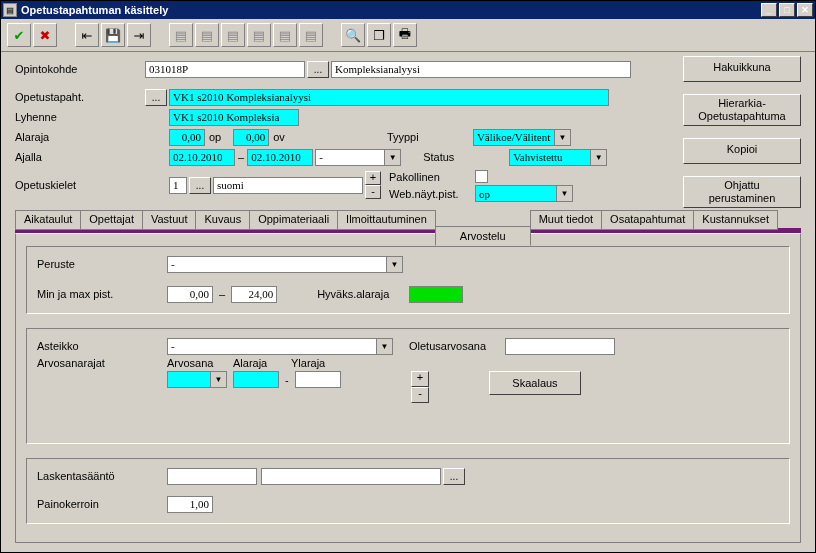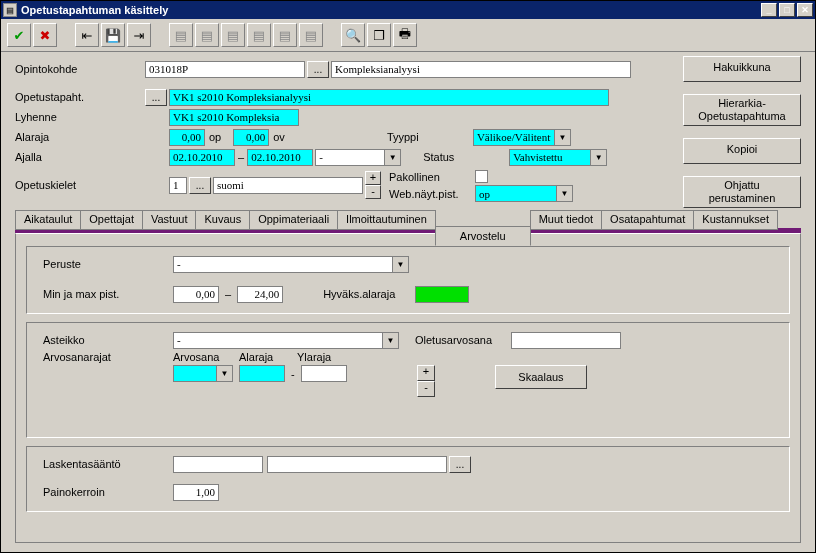--- a/index.html
+++ b/index.html
@@ -105,22 +105,22 @@
   .tab.inactive { border-bottom:1px solid #808080; top:2px; padding:2px 8px;}
   .panel {
     border:1px solid #808080;
     border-top:1px solid #fff;
     padding:12px 10px;
     height:310px;
   }
   .grp {
     border:1px solid #808080;
     border-bottom-color:#fff; border-right-color:#fff;
-    padding:8px 16px;
-    margin-bottom:8px;
+    padding:8px 10px;
+    margin-bottom:14px;
   }
   .combo { display:inline-flex; }
   .combo .drop { width:16px; background:#d4d0c8; border:1px solid #808080; border-left:none; text-align:center; font-size:8px; line-height:15px; cursor:pointer;}
   .small-btn { width:16px; height:14px; border:1px solid #fff; border-right-color:#404040; border-bottom-color:#404040; background:#d4d0c8; font-size:11px; line-height:11px; text-align:center; cursor:pointer; }
   .green-box { width:54px; height:17px; background:#00e000; border:1px solid #808080; }
   .check { width:13px; height:13px; border:1px solid #808080; background:#fff; display:inline-block;}
 </style>
 </head>
 <body>
 

